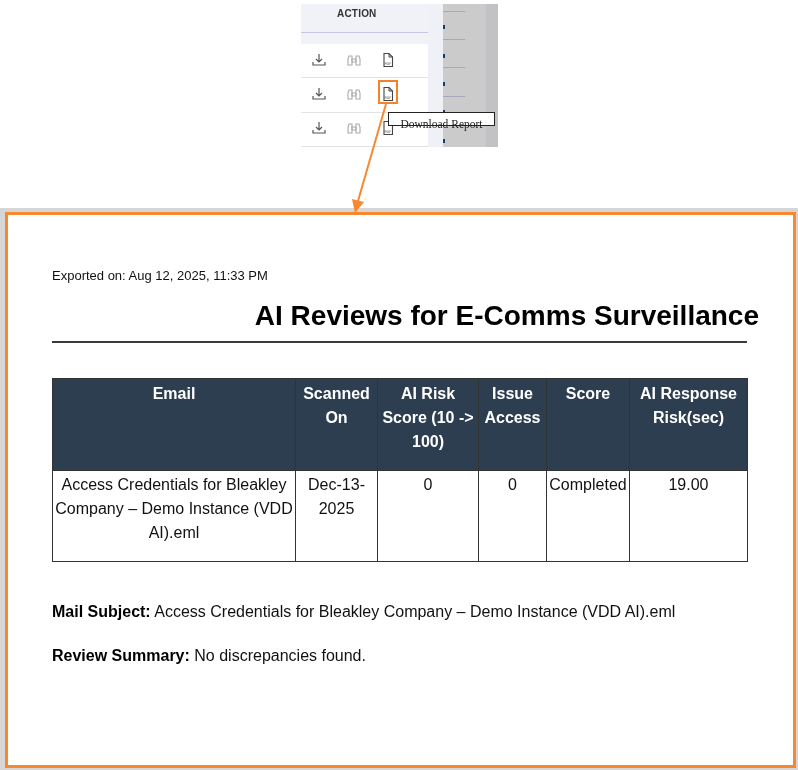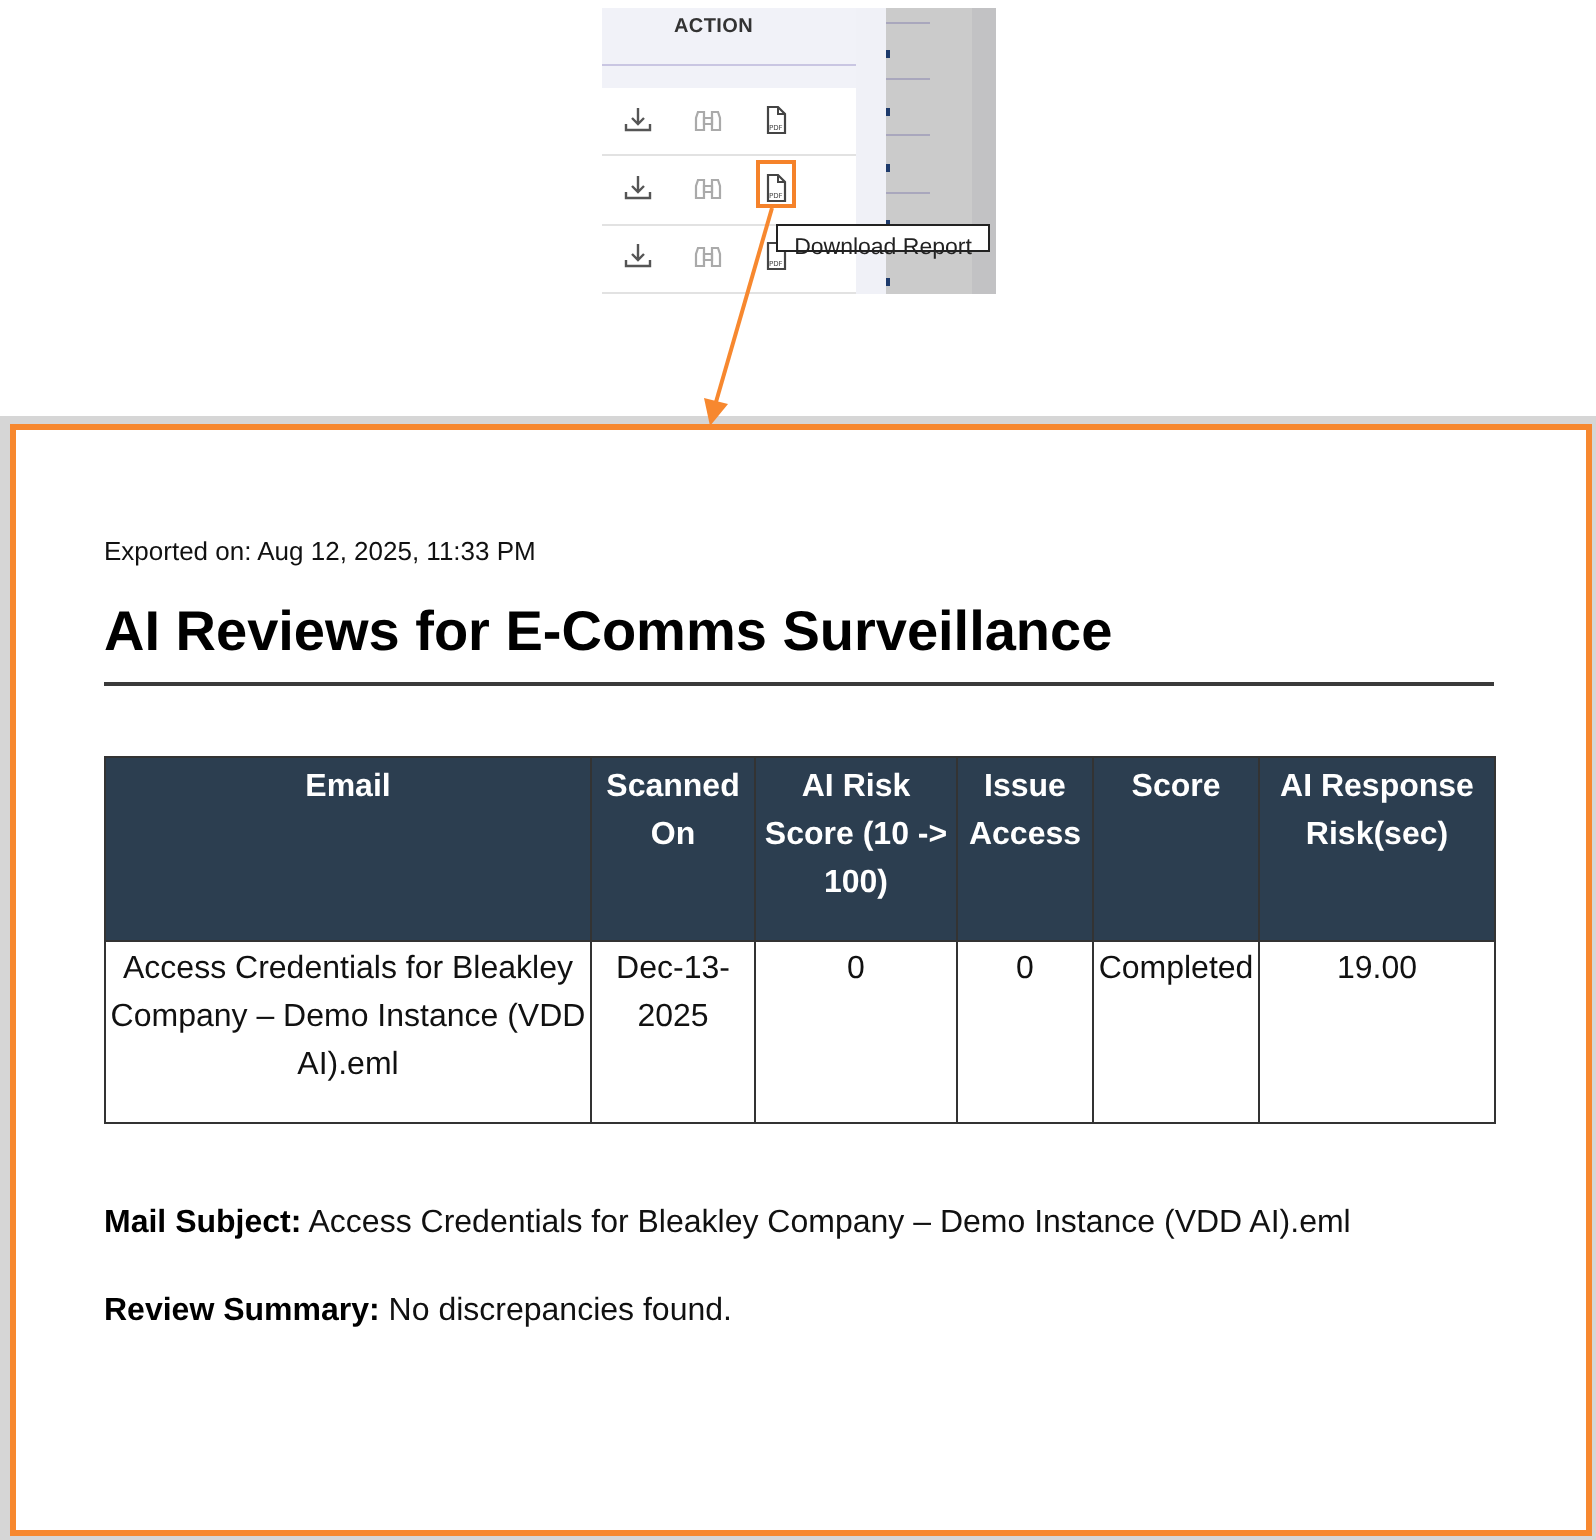--- a/index.html
+++ b/index.html
@@ -18,33 +18,33 @@
     #snippet .icon { width: 16px; height: 16px; display: flex; align-items: center; justify-content: center; cursor: pointer; }
     #snippet .lav-col { left: 127px; top: 0; width: 15px; height: 143px; background: #f0f1f7; }
     #snippet .gray-col { left: 142px; top: 0; width: 43px; height: 143px; background: #cbcbcb; }
     #snippet .gray-col2 { left: 185px; top: 0; width: 12px; height: 143px; background: #c2c2c4; }
     #snippet .gline { left: 142px; width: 22px; height: 1px; background: #a9a7bd; }
     #snippet .kebab { left: 142px; width: 2px; height: 8px; background: #1d3a6b; border-top: 2px solid #cbcbcb; border-bottom: 2px solid #cbcbcb; box-sizing: border-box; }
 
     #highlight { left: 378px; top: 80px; width: 20px; height: 24px; border: 2px solid #f5822a; box-sizing: border-box; }
     #tooltip {
       left: 388px; top: 112px; width: 107px; height: 14px; box-sizing: border-box;
-      background: #fff; border: 1px solid #222; font-family: Liberation Sans, sans-serif;
+      background: #fff; border: 1px solid #222; font-family: Liberation Serif, serif;
       font-size: 11.5px; color: #222; line-height: 23px; text-align: center; white-space: nowrap;
     }
     #arrow { left: 0; top: 0; width: 798px; height: 770px; pointer-events: none; }
 
     
     #report-shadow { left: 0; top: 208px; width: 798px; height: 562px; background: #d6d6d6; }
     #report-frame {
       left: 5px; top: 212px; width: 791px; height: 556px; box-sizing: border-box;
       background: #ffffff; border: 3px solid #f7882f;
     }
     #exported { left: 52px; top: 268px; width: 695px; text-align: left; font-size: 13px; line-height: 15px; color: #111; }
-    #report-title { left: 52px; top: 298px; width: 695px; text-align: left; font-size: 28px; line-height: 36px; font-weight: bold; color: #000; }
+    #report-title { left: 64px; top: 298px; width: 695px; text-align: right; font-size: 28px; line-height: 36px; font-weight: bold; color: #000; }
     #title-rule { left: 52px; top: 341px; width: 695px; height: 2px; background: #3a3a3a; }
 
     #report-table {
       left: 52px; top: 378px; width: 695px; border-collapse: collapse; table-layout: fixed;
       font-size: 16px; line-height: 24px;
     }
     #report-table th, #report-table td { border: 1px solid #333; vertical-align: top; text-align: center; padding: 2px 2px 16px 2px; }
     #report-table th { background: #2c3e50; color: #ffffff; font-weight: bold; padding-top: 3px; }
     #report-table tr.head-row { height: 78px; }
     #report-table tr.body-row { height: 78px; }

